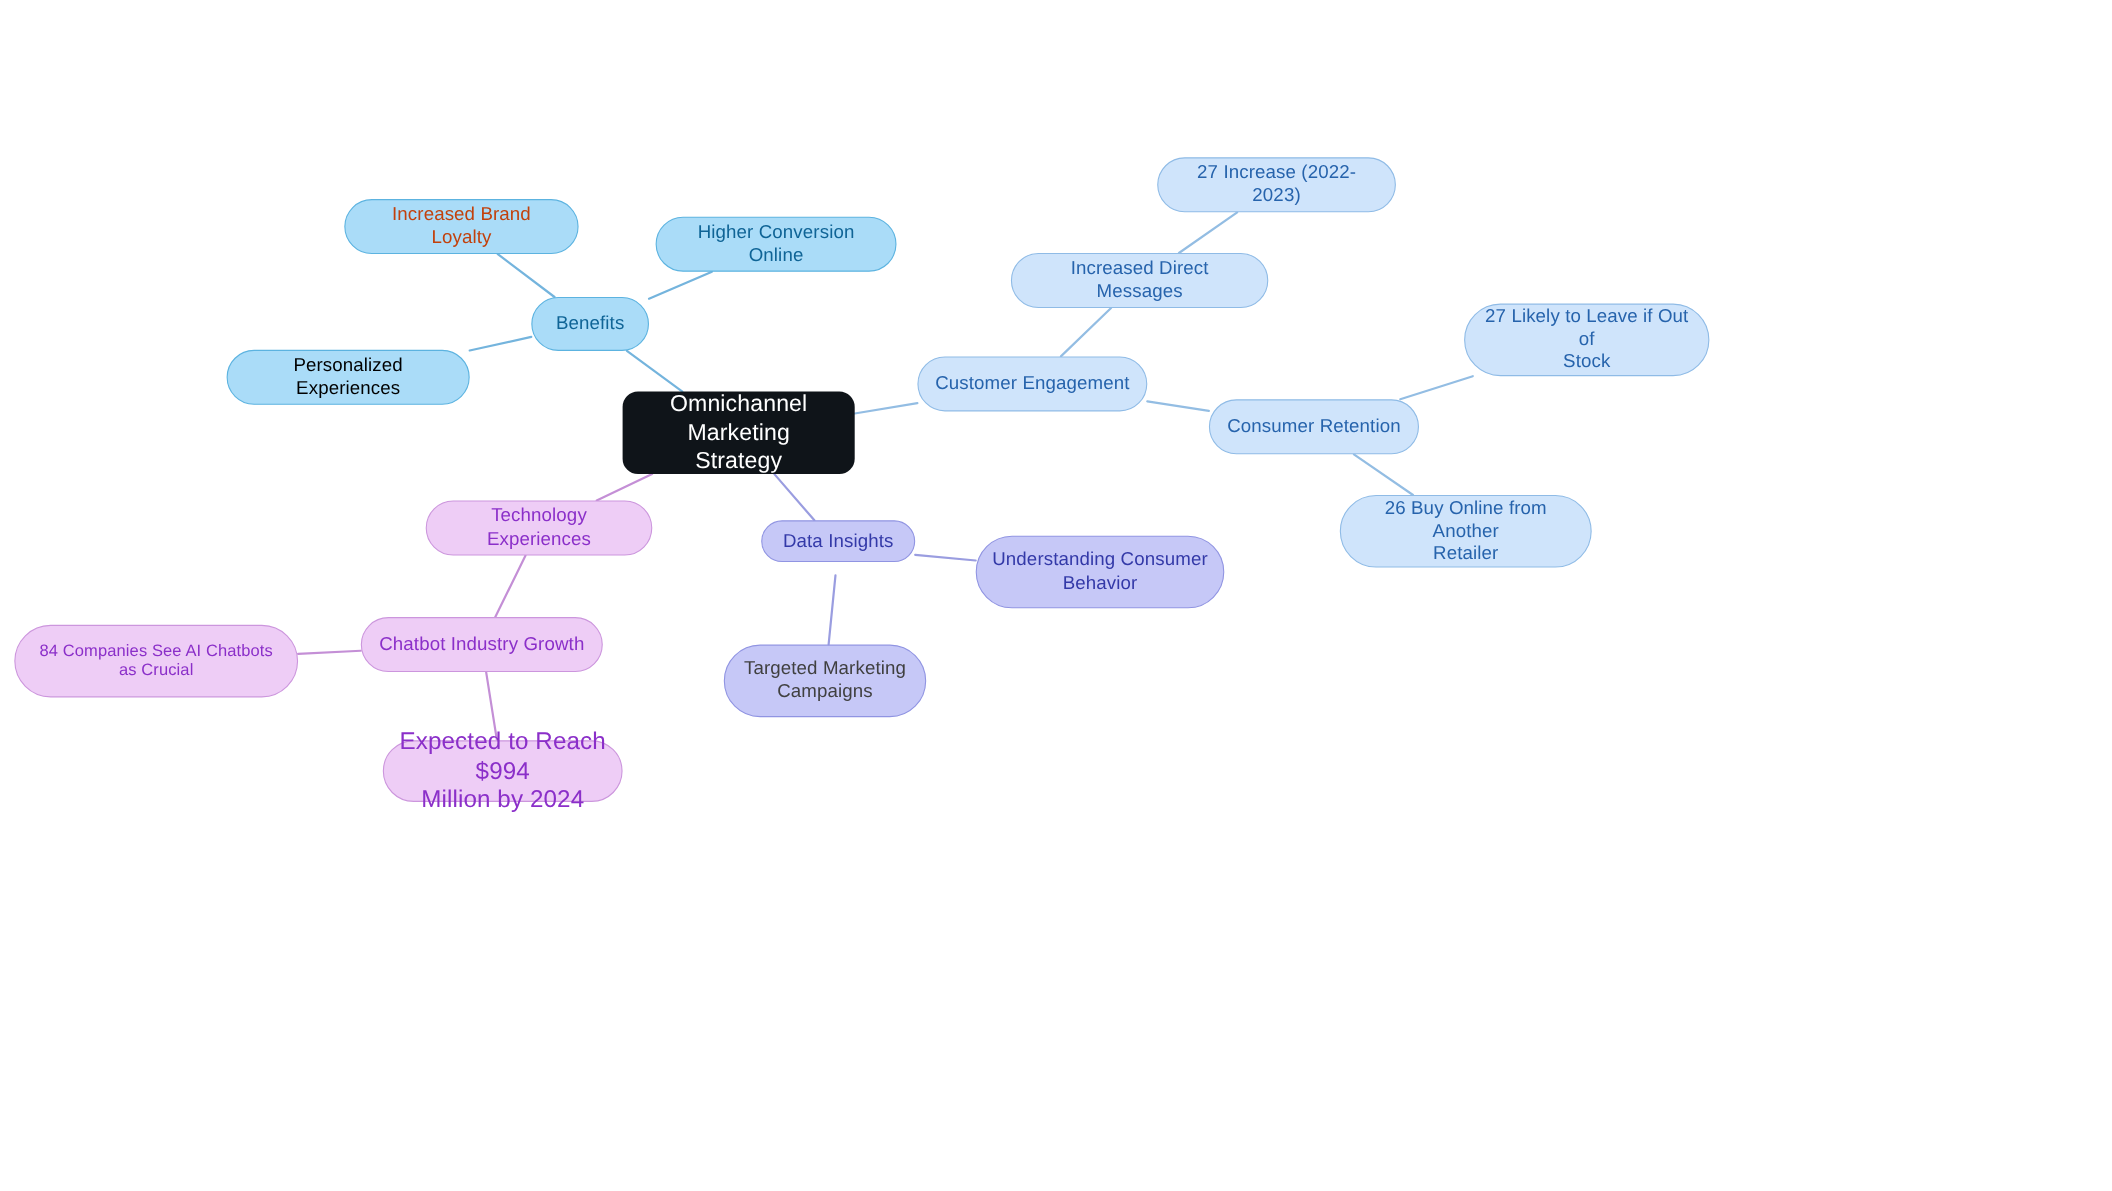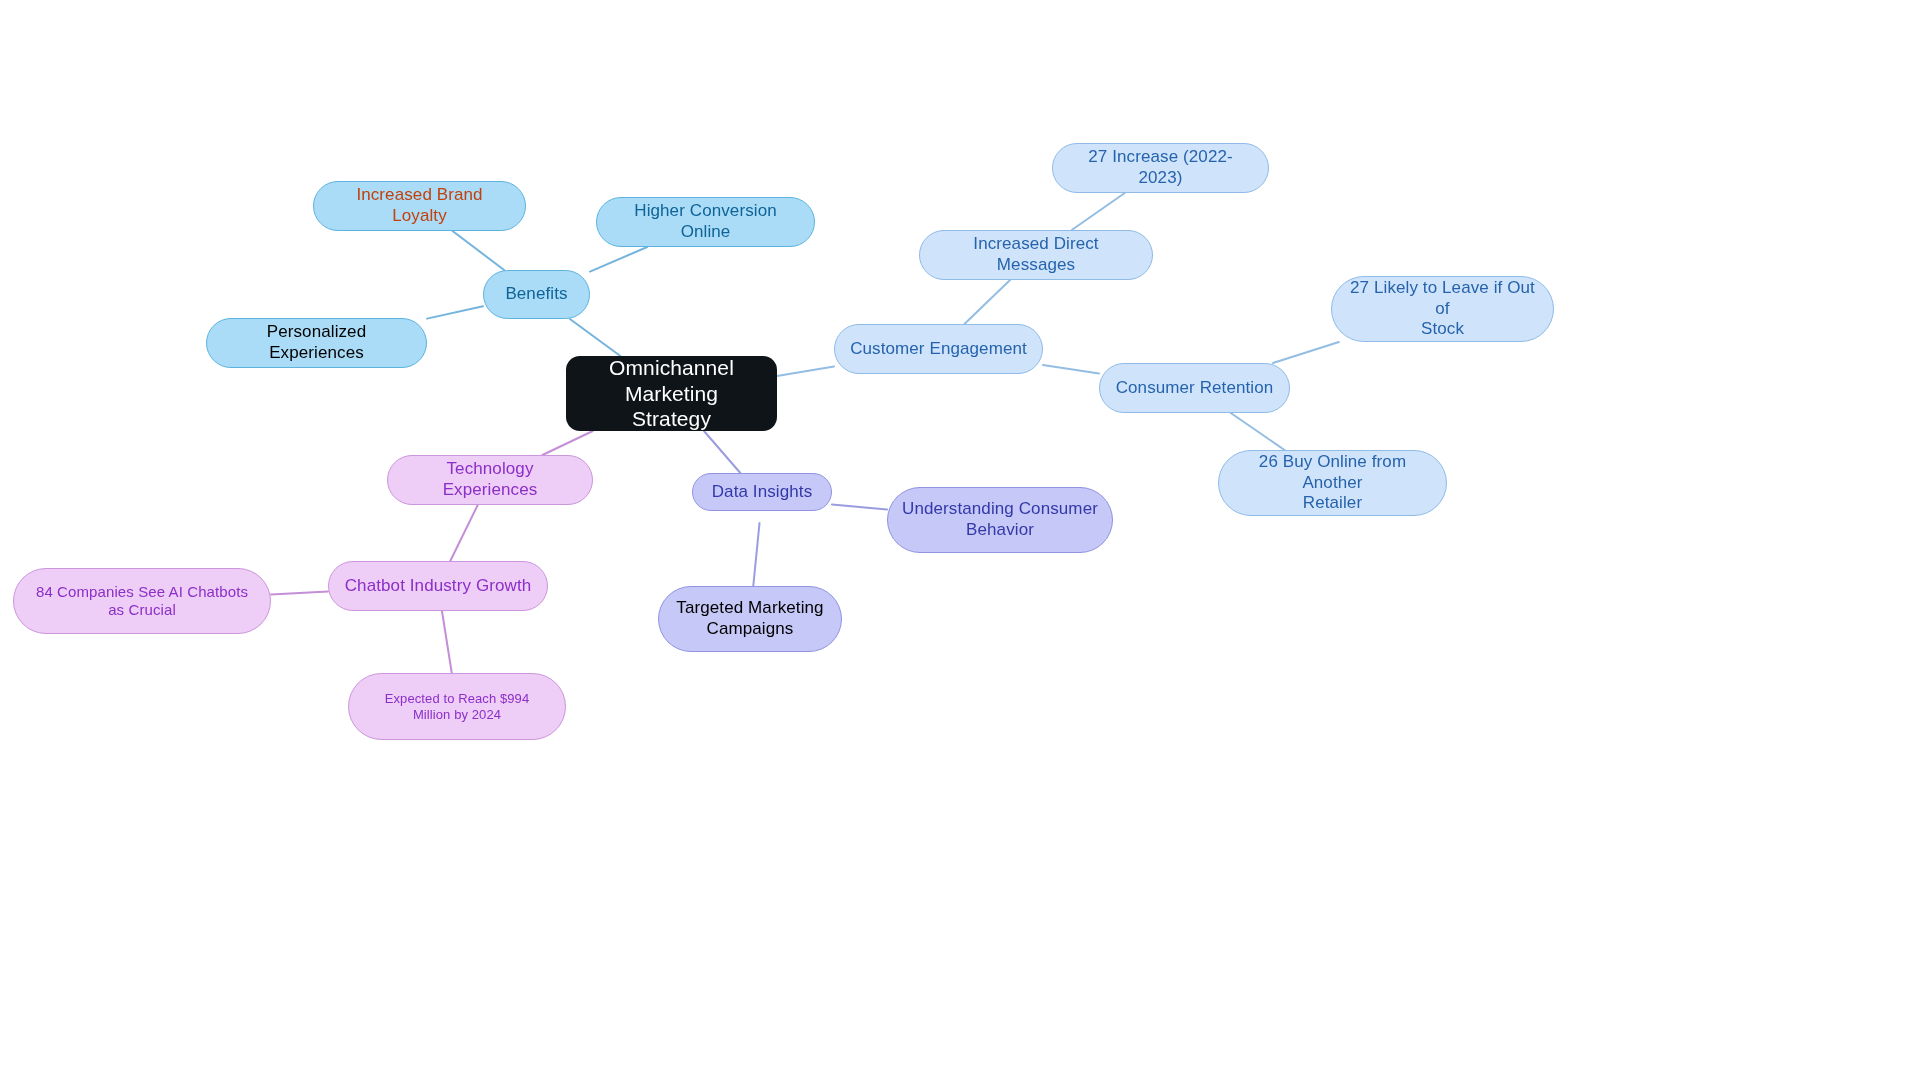--- a/index.html
+++ b/index.html
@@ -88,22 +88,22 @@
       <div class="node" style="left: 919px; top: 230px; width: 234px; height: 50px; font-size: 17px; background: rgb(207, 228, 251); color: rgb(38, 99, 172); border-color: rgb(143, 187, 230);"><span class="node-label">Increased Direct Messages</span></div>
       <div class="node" style="left: 1052px; top: 143px; width: 217px; height: 50px; font-size: 17px; background: rgb(207, 228, 251); color: rgb(38, 99, 172); border-color: rgb(143, 187, 230);"><span class="node-label">27 Increase (2022-2023)</span></div>
       <div class="node" style="left: 1099px; top: 363px; width: 191px; height: 50px; font-size: 17px; background: rgb(207, 228, 251); color: rgb(38, 99, 172); border-color: rgb(143, 187, 230);"><span class="node-label">Consumer Retention</span></div>
       <div class="node" style="left: 1331px; top: 276px; width: 223px; height: 66px; font-size: 17px; background: rgb(207, 228, 251); color: rgb(38, 99, 172); border-color: rgb(143, 187, 230);"><span class="node-label">27 Likely to Leave if Out of
 Stock</span></div>
       <div class="node" style="left: 1218px; top: 450px; width: 229px; height: 66px; font-size: 17px; background: rgb(207, 228, 251); color: rgb(38, 99, 172); border-color: rgb(143, 187, 230);"><span class="node-label">26 Buy Online from Another
 Retailer</span></div>
       <div class="node" style="left: 692px; top: 473px; width: 140px; height: 38px; font-size: 17px; background: rgb(198, 200, 247); color: rgb(51, 57, 168); border-color: rgb(144, 148, 226);"><span class="node-label">Data Insights</span></div>
       <div class="node" style="left: 887px; top: 487px; width: 226px; height: 66px; font-size: 17px; background: rgb(198, 200, 247); color: rgb(51, 57, 168); border-color: rgb(144, 148, 226);"><span class="node-label">Understanding Consumer
 Behavior</span></div>
-      <div class="node" style="left: 658px; top: 586px; width: 184px; height: 66px; font-size: 17px; background: rgb(198, 200, 247); color: #000000; border-color: rgb(144, 148, 226);"><span class="node-label">Targeted Marketing
+      <div class="node" style="left: 658px; top: 586px; width: 184px; height: 66px; font-size: 17px; background: rgb(198, 200, 247); color: #404040; border-color: rgb(144, 148, 226);"><span class="node-label">Targeted Marketing
 Campaigns</span></div>
       <div class="node" style="left: 387px; top: 455px; width: 206px; height: 50px; font-size: 17px; background: rgb(238, 205, 246); color: rgb(139, 47, 201); border-color: rgb(204, 150, 221);"><span class="node-label">Technology Experiences</span></div>
       <div class="node" style="left: 328px; top: 561px; width: 220px; height: 50px; font-size: 17px; background: rgb(238, 205, 246); color: rgb(139, 47, 201); border-color: rgb(204, 150, 221);"><span class="node-label">Chatbot Industry Growth</span></div>
       <div class="node" style="left: 13px; top: 568px; width: 258px; height: 66px; font-size: 15px; background: rgb(238, 205, 246); color: rgb(139, 47, 201); border-color: rgb(204, 150, 221);"><span class="node-label">84 Companies See AI Chatbots
 as Crucial</span></div>
-      <div class="node" style="left: 348px; top: 673px; width: 218px; height: 67px; font-size: 13px; background: rgb(238, 205, 246); color: rgb(139, 47, 201); border-color: rgb(204, 150, 221);"><span class="node-label">Expected to Reach $994
+      <div class="node" style="left: 348px; top: 673px; width: 218px; height: 56px; font-size: 22px; background: rgb(238, 205, 246); color: rgb(139, 47, 201); border-color: rgb(204, 150, 221);"><span class="node-label">Expected to Reach $994
 Million by 2024</span></div>
     </div>
 </div>
 
 </body></html>

